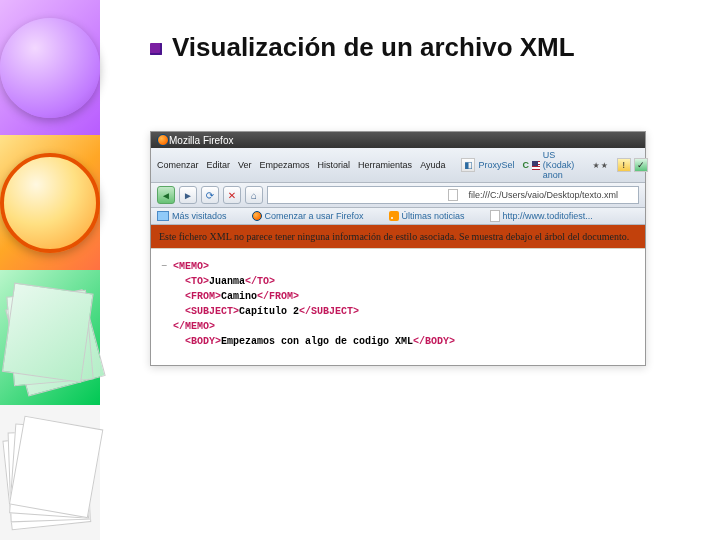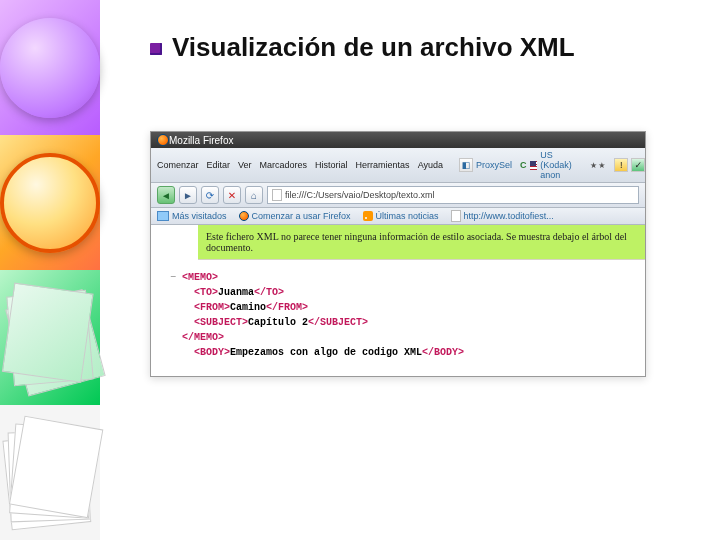--- a/index.html
+++ b/index.html
@@ -104,45 +104,45 @@
     width: 18px; height: 18px;
     border: 1px solid #a6b2c0; border-radius: 3px;
     background: linear-gradient(#fff,#e2e7ed);
     display: flex; align-items: center; justify-content: center;
     font-size: 10px; color: #3b5e88;
   }
   .navbtn.back { background: linear-gradient(#c3e9c8,#68c276); color:#1c6b2a; border-color:#5aa765;}
   .urlbox {
     flex: 1; height: 18px; border: 1px solid #a6b2c0;
     background: #fff; font-size: 9px; color: #444;
-    display: flex; align-items: center; padding: 0 4px; gap: 3px;
+    display: flex; align-items: center; padding: 0 20px; gap: 10px; justify-content: flex-end;
   }
   .pageicon { width: 10px; height: 12px; background:#fff; border:1px solid #bbb; }
   .bookbar {
     background: linear-gradient(#eef2f7,#dbe1ea);
     border-bottom: 1px solid #b0b8c2;
-    display: flex; align-items: center; gap: 12px;
+    display: flex; align-items: center; gap: 25px;
     padding: 2px 6px; font-size: 9px; color: #2c6aa0;
   }
   .bookbar .item { display: flex; align-items: center; gap: 3px; }
   .foldericon { width:12px; height:10px; background:#90caf9; border:1px solid #4a8ac7; }
   .rssicon { width:10px; height:10px; background:#ff9800; border-radius:2px; position:relative;}
   .rssicon::after{content:"";position:absolute;left:2px;bottom:2px;width:2px;height:2px;background:#fff;border-radius:50%;}
   .ff-icon-sm { width:10px;height:10px;border-radius:50%; background: radial-gradient(circle at 35% 35%, #ffb74d 0%, #ff6f00 70%); border:1px solid #00457c;}
   .warnstrip {
-    background: #bef264; color: #222;
+    background: #c2410c; color: #222;
     border-bottom: 1px solid #d6d3c4;
-    padding: 6px 8px; font-size: 10px; font-family: "Times New Roman", serif; margin-left: 47px;
+    padding: 6px 8px; font-size: 10px; font-family: "Times New Roman", serif;
   }
   .xmlview {
     padding: 10px 10px 16px 10px;
     font-size: 10px; font-family: "Courier New", monospace;
     line-height: 1.5; color: #222;
   }
-  .xmlview .line { white-space: pre; margin-left: 9px; }
+  .xmlview .line { white-space: pre; }
   .tagc2  { color: #c2185b; font-weight: bold; }
   .attrminus { color:#888; }
   .txt    { color: #000; font-weight: bold; }
 </style>
 </head>
 <body>
 
 <div class="page">
 
   <div class="leftcol">
@@ -177,21 +177,21 @@
     <div class="browser">
       <div class="titlebar">
         <span class="ff-icon"></span>
         <span>Mozilla Firefox</span>
       </div>
 
       <div class="menubar">
         <span>Comenzar</span>
         <span>Editar</span>
         <span>Ver</span>
-        <span>Marcadores</span>
+        <span>Empezamos</span>
         <span>Historial</span>
         <span>Herramientas</span>
         <span>Ayuda</span>
         <span class="spacer"></span>
         <span class="plugin">
           <span class="smicon">◧</span>
           <span>ProxySel</span>
         </span>
         <span class="plugin">
           <span style="color:#2e7d32;font-weight:bold">C</span>

